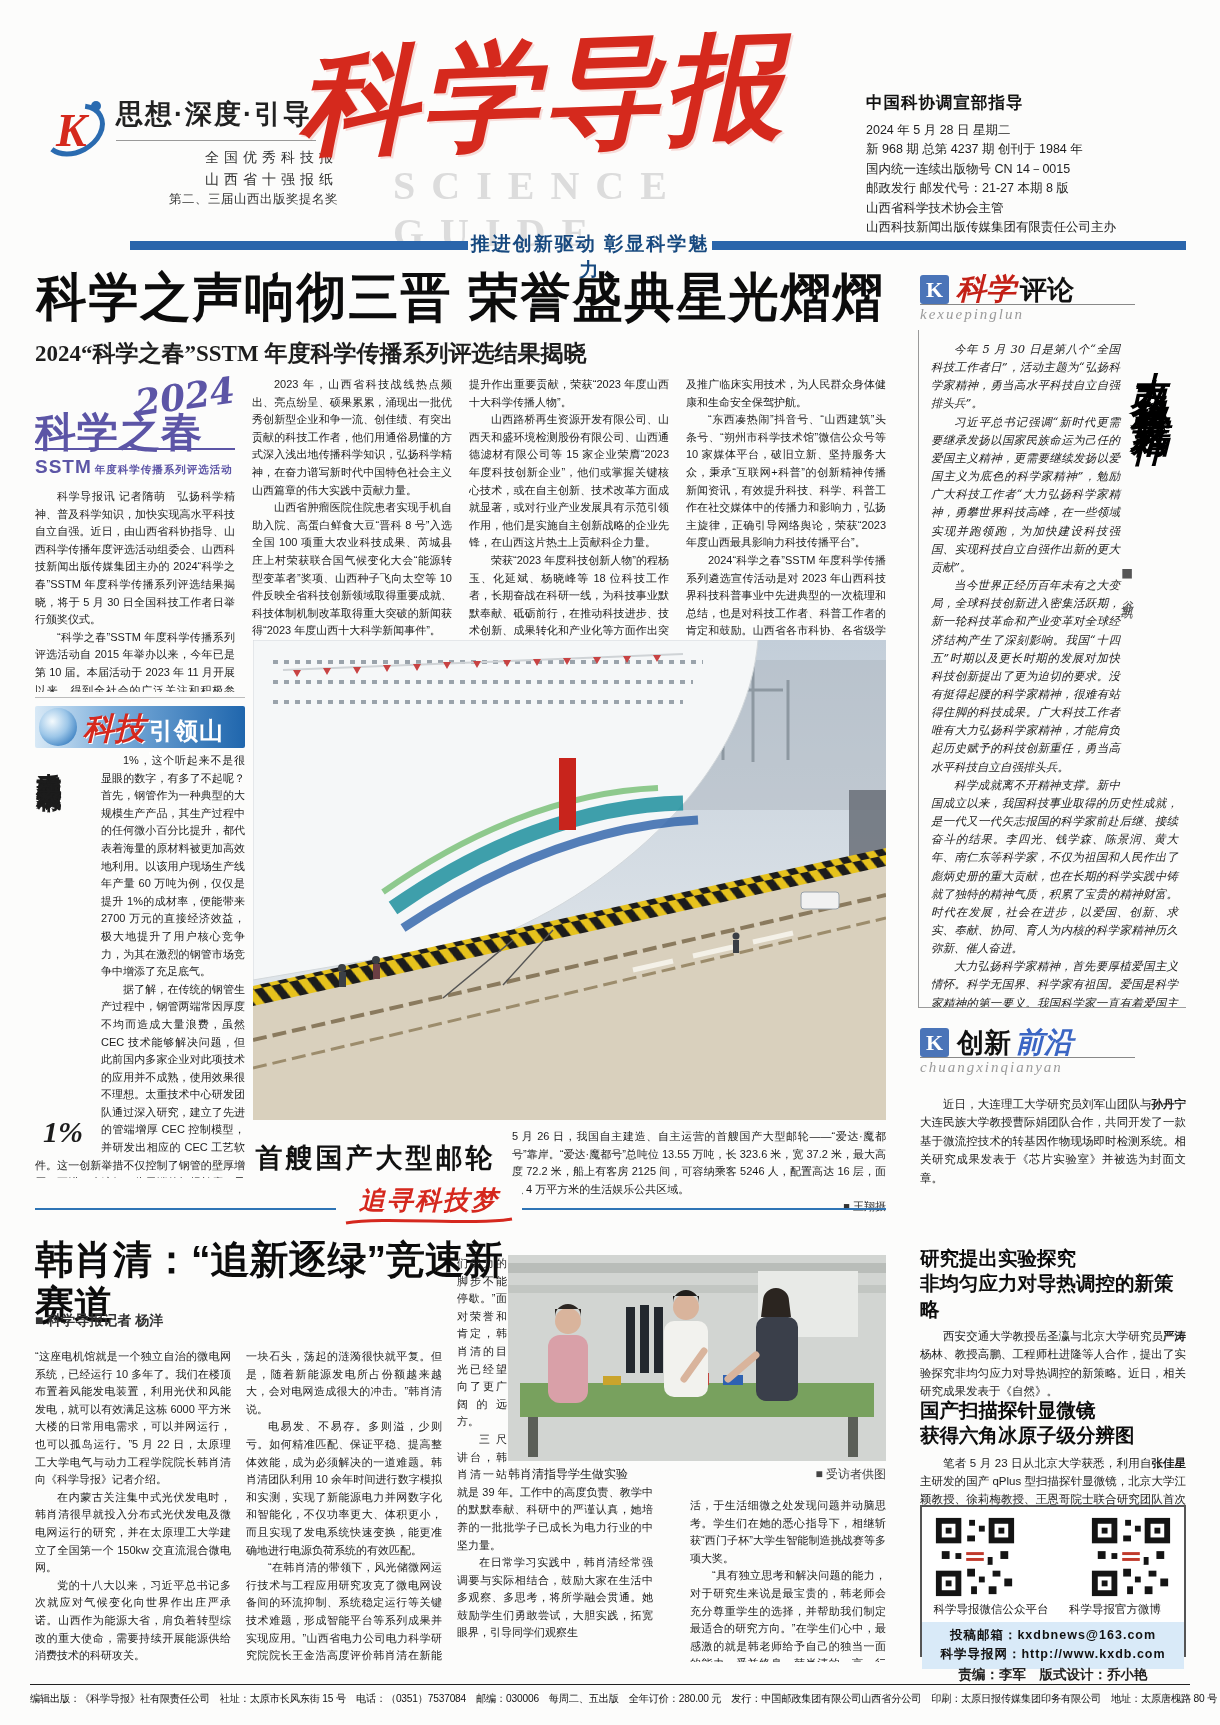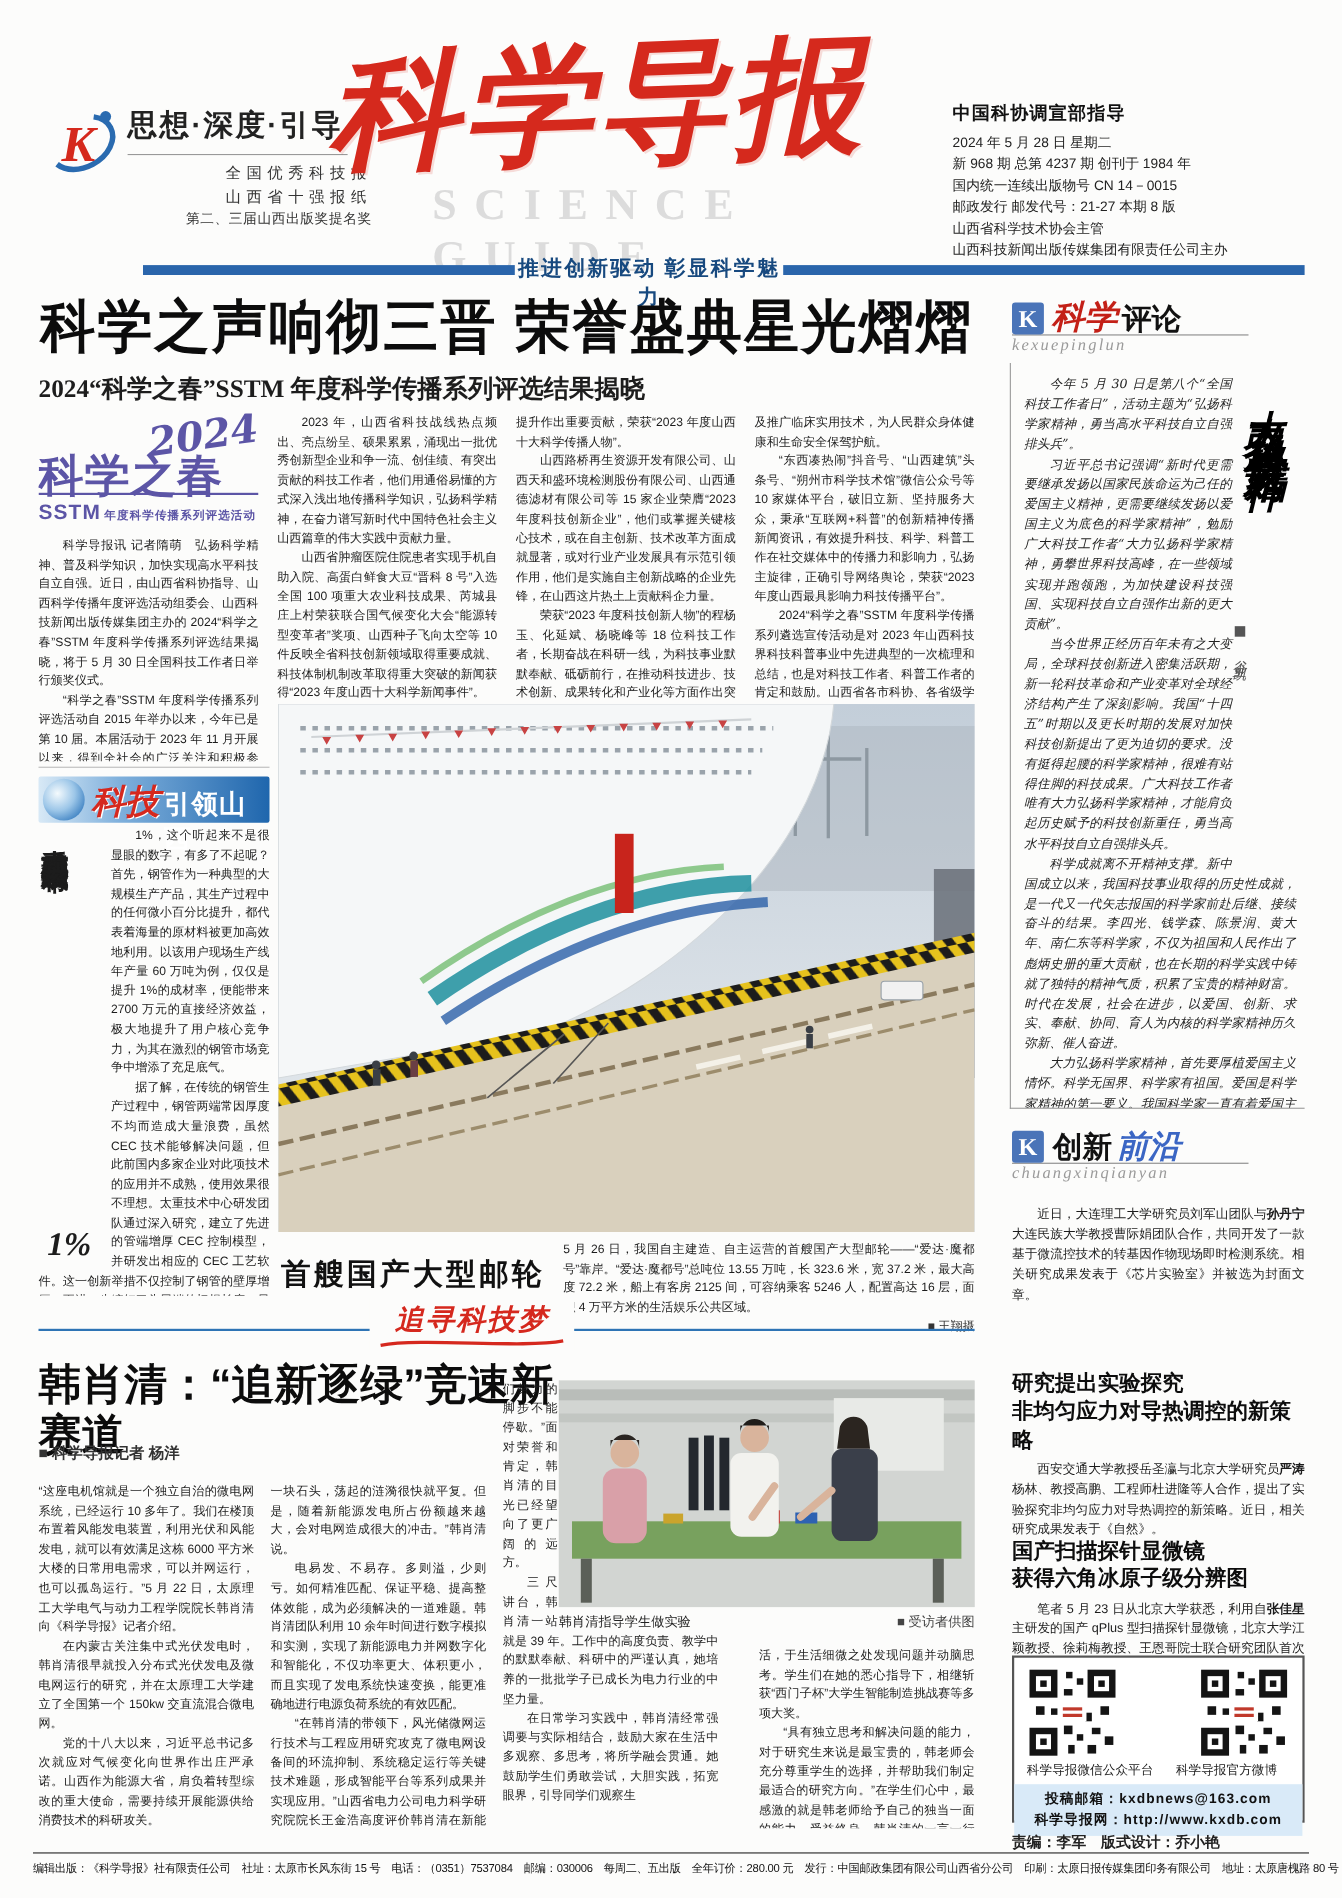--- a/index.html
+++ b/index.html
@@ -96,21 +96,21 @@
   .fr-t{font-size:19.5px;font-weight:900;line-height:1.3;color:#0d0d0d}
   .fr-b{margin-top:5px}
   .fr-b p{font-size:11.5px}
   .fr-auth{float:right;font-weight:bold;text-indent:0}
 
   #qr-box{left:920px;top:1505px;width:266px;height:152px;border:2px solid #555;box-sizing:border-box;background:#fff;padding:7px 10px 0}
   .qr-row{display:flex;justify-content:space-between}
   .qr-labels{display:flex;justify-content:space-between;font-size:11.5px;color:#222;margin-top:2px}
   .qr-labels span{width:118px;text-align:center}
   #qr-strip{background:#d9eaf8;margin:5px -10px 0;padding:4px 8px;font-size:12.5px;font-weight:bold;text-align:center;line-height:1.55;letter-spacing:1px}
-  #editors{left:920px;top:1666px;width:266px;font-size:13.5px;font-weight:bold;color:#222}
+  #editors{left:920px;top:1666px;width:266px;text-align:center;font-size:13.5px;font-weight:bold;color:#222}
 
   #footer-rule{left:30px;top:1684px;width:1160px;border-top:1px solid #222}
   #footer{left:30px;top:1692px;width:1190px;font-size:10.5px;color:#111;white-space:nowrap;letter-spacing:-0.2px;transform:scaleX(.97);transform-origin:left}
 </style>
 </head>
 <body>
 
 <div class="abs" style="left:38px;top:92px;width:72px;height:72px">
   <svg width="72" height="72" viewBox="0 0 72 72">
     <ellipse cx="36" cy="38" rx="30" ry="22" fill="none" stroke="#2a6bb0" stroke-width="5" stroke-dasharray="75 70" transform="rotate(-28 36 38)"></ellipse>

